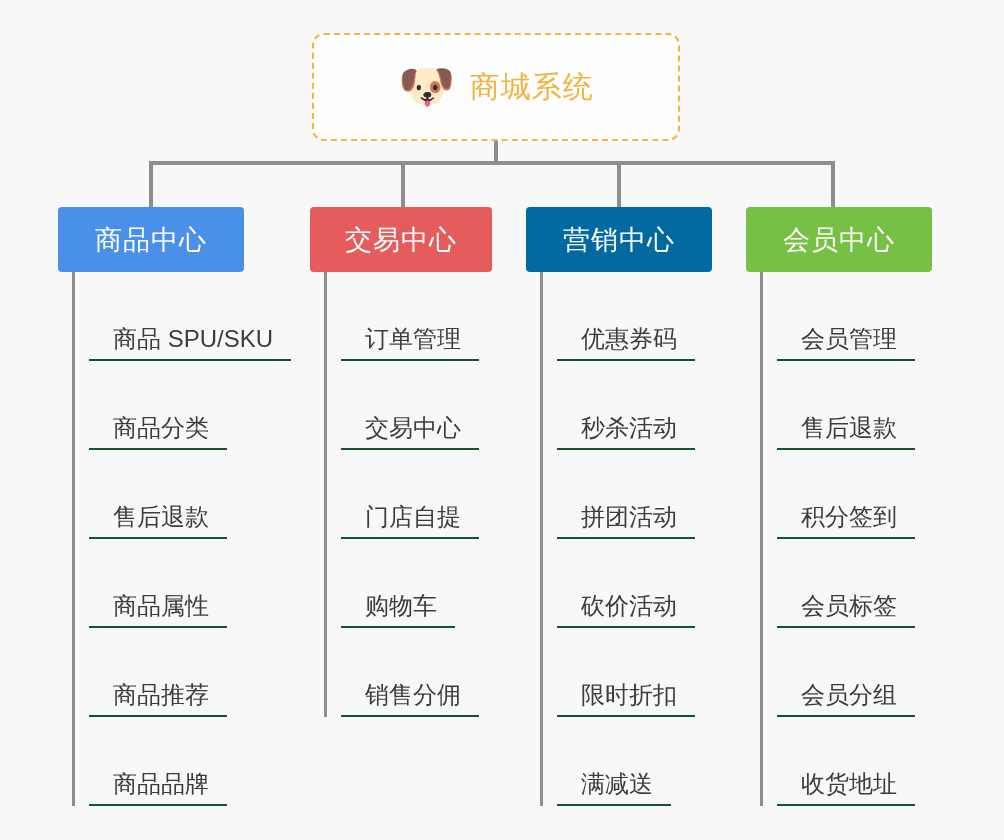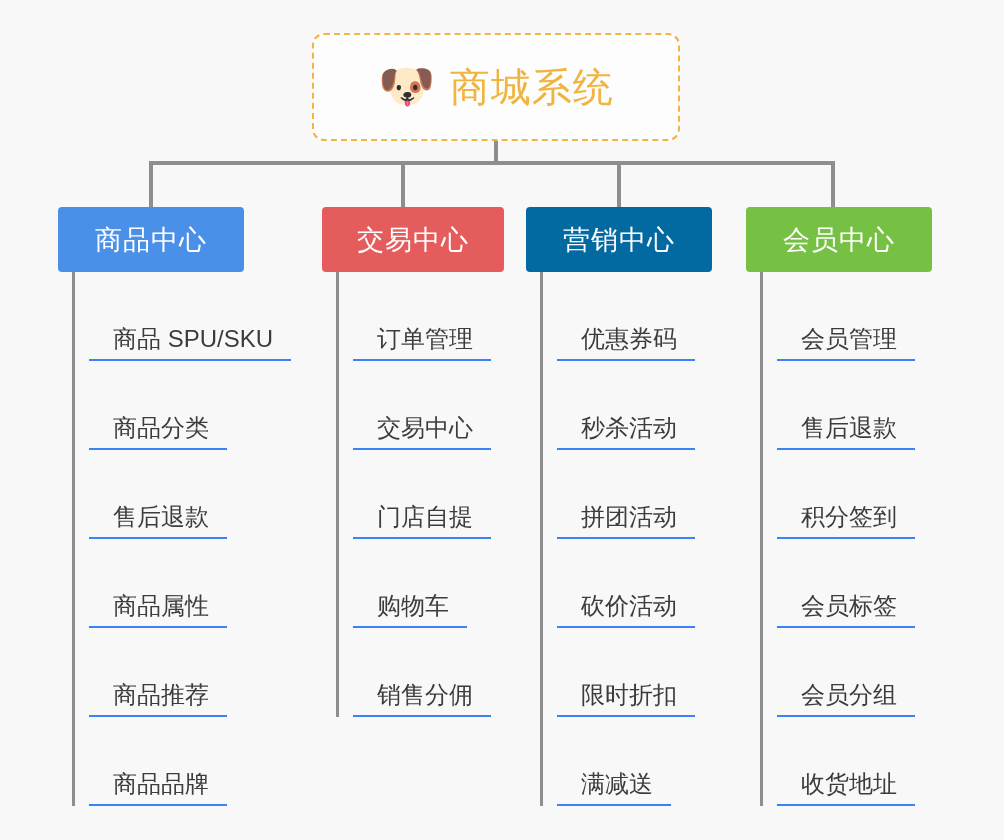--- a/index.html
+++ b/index.html
@@ -37,21 +37,21 @@
     justify-content: center;
     gap: 14px;
   }
   .root-emoji {
     font-size: 46px;
     line-height: 1;
     display: block;
     margin-top: -2px;
   }
   .root-title {
-    font-size: 40px;
+    font-size: 30px;
     color: #f0b441;
     letter-spacing: 1px;
     white-space: nowrap;
   }
 
   
   .conn {
     position: absolute;
     background: #8e8e8e;
   }
@@ -104,21 +104,21 @@
     display: flex;
     align-items: flex-end;
     margin-left: -14px;
     padding-left: 14px;
   }
   .leaf-label {
     font-size: 24px;
     color: #3c3c3c;
     white-space: nowrap;
     padding: 0 18px 6px 24px;
-    border-bottom: 2px solid #3b82f6;
+    border-bottom: 2px solid #14532d;
     display: inline-block;
     line-height: 1.15;
   }
 </style>
 </head>
 <body>
 
 <div id="mindmap">
 
   <div class="root-node">
@@ -154,21 +154,21 @@
             <span class="leaf-label">商品属性</span>
           </div>
           <div class="leaf-item">
             <span class="leaf-label">商品推荐</span>
           </div>
           <div class="leaf-item">
             <span class="leaf-label">商品品牌</span>
           </div>
         </div>
       </div>
-      <div class="column" style="left: 322px; width: 182px;">
+      <div class="column" style="left: 310px; width: 182px;">
         <div class="cat-header" style="background: rgb(228, 92, 92);">
           <span>交易中心</span>
         </div>
         <div class="leaf-list">
           <div class="leaf-item">
             <span class="leaf-label">订单管理</span>
           </div>
           <div class="leaf-item">
             <span class="leaf-label">交易中心</span>
           </div>

